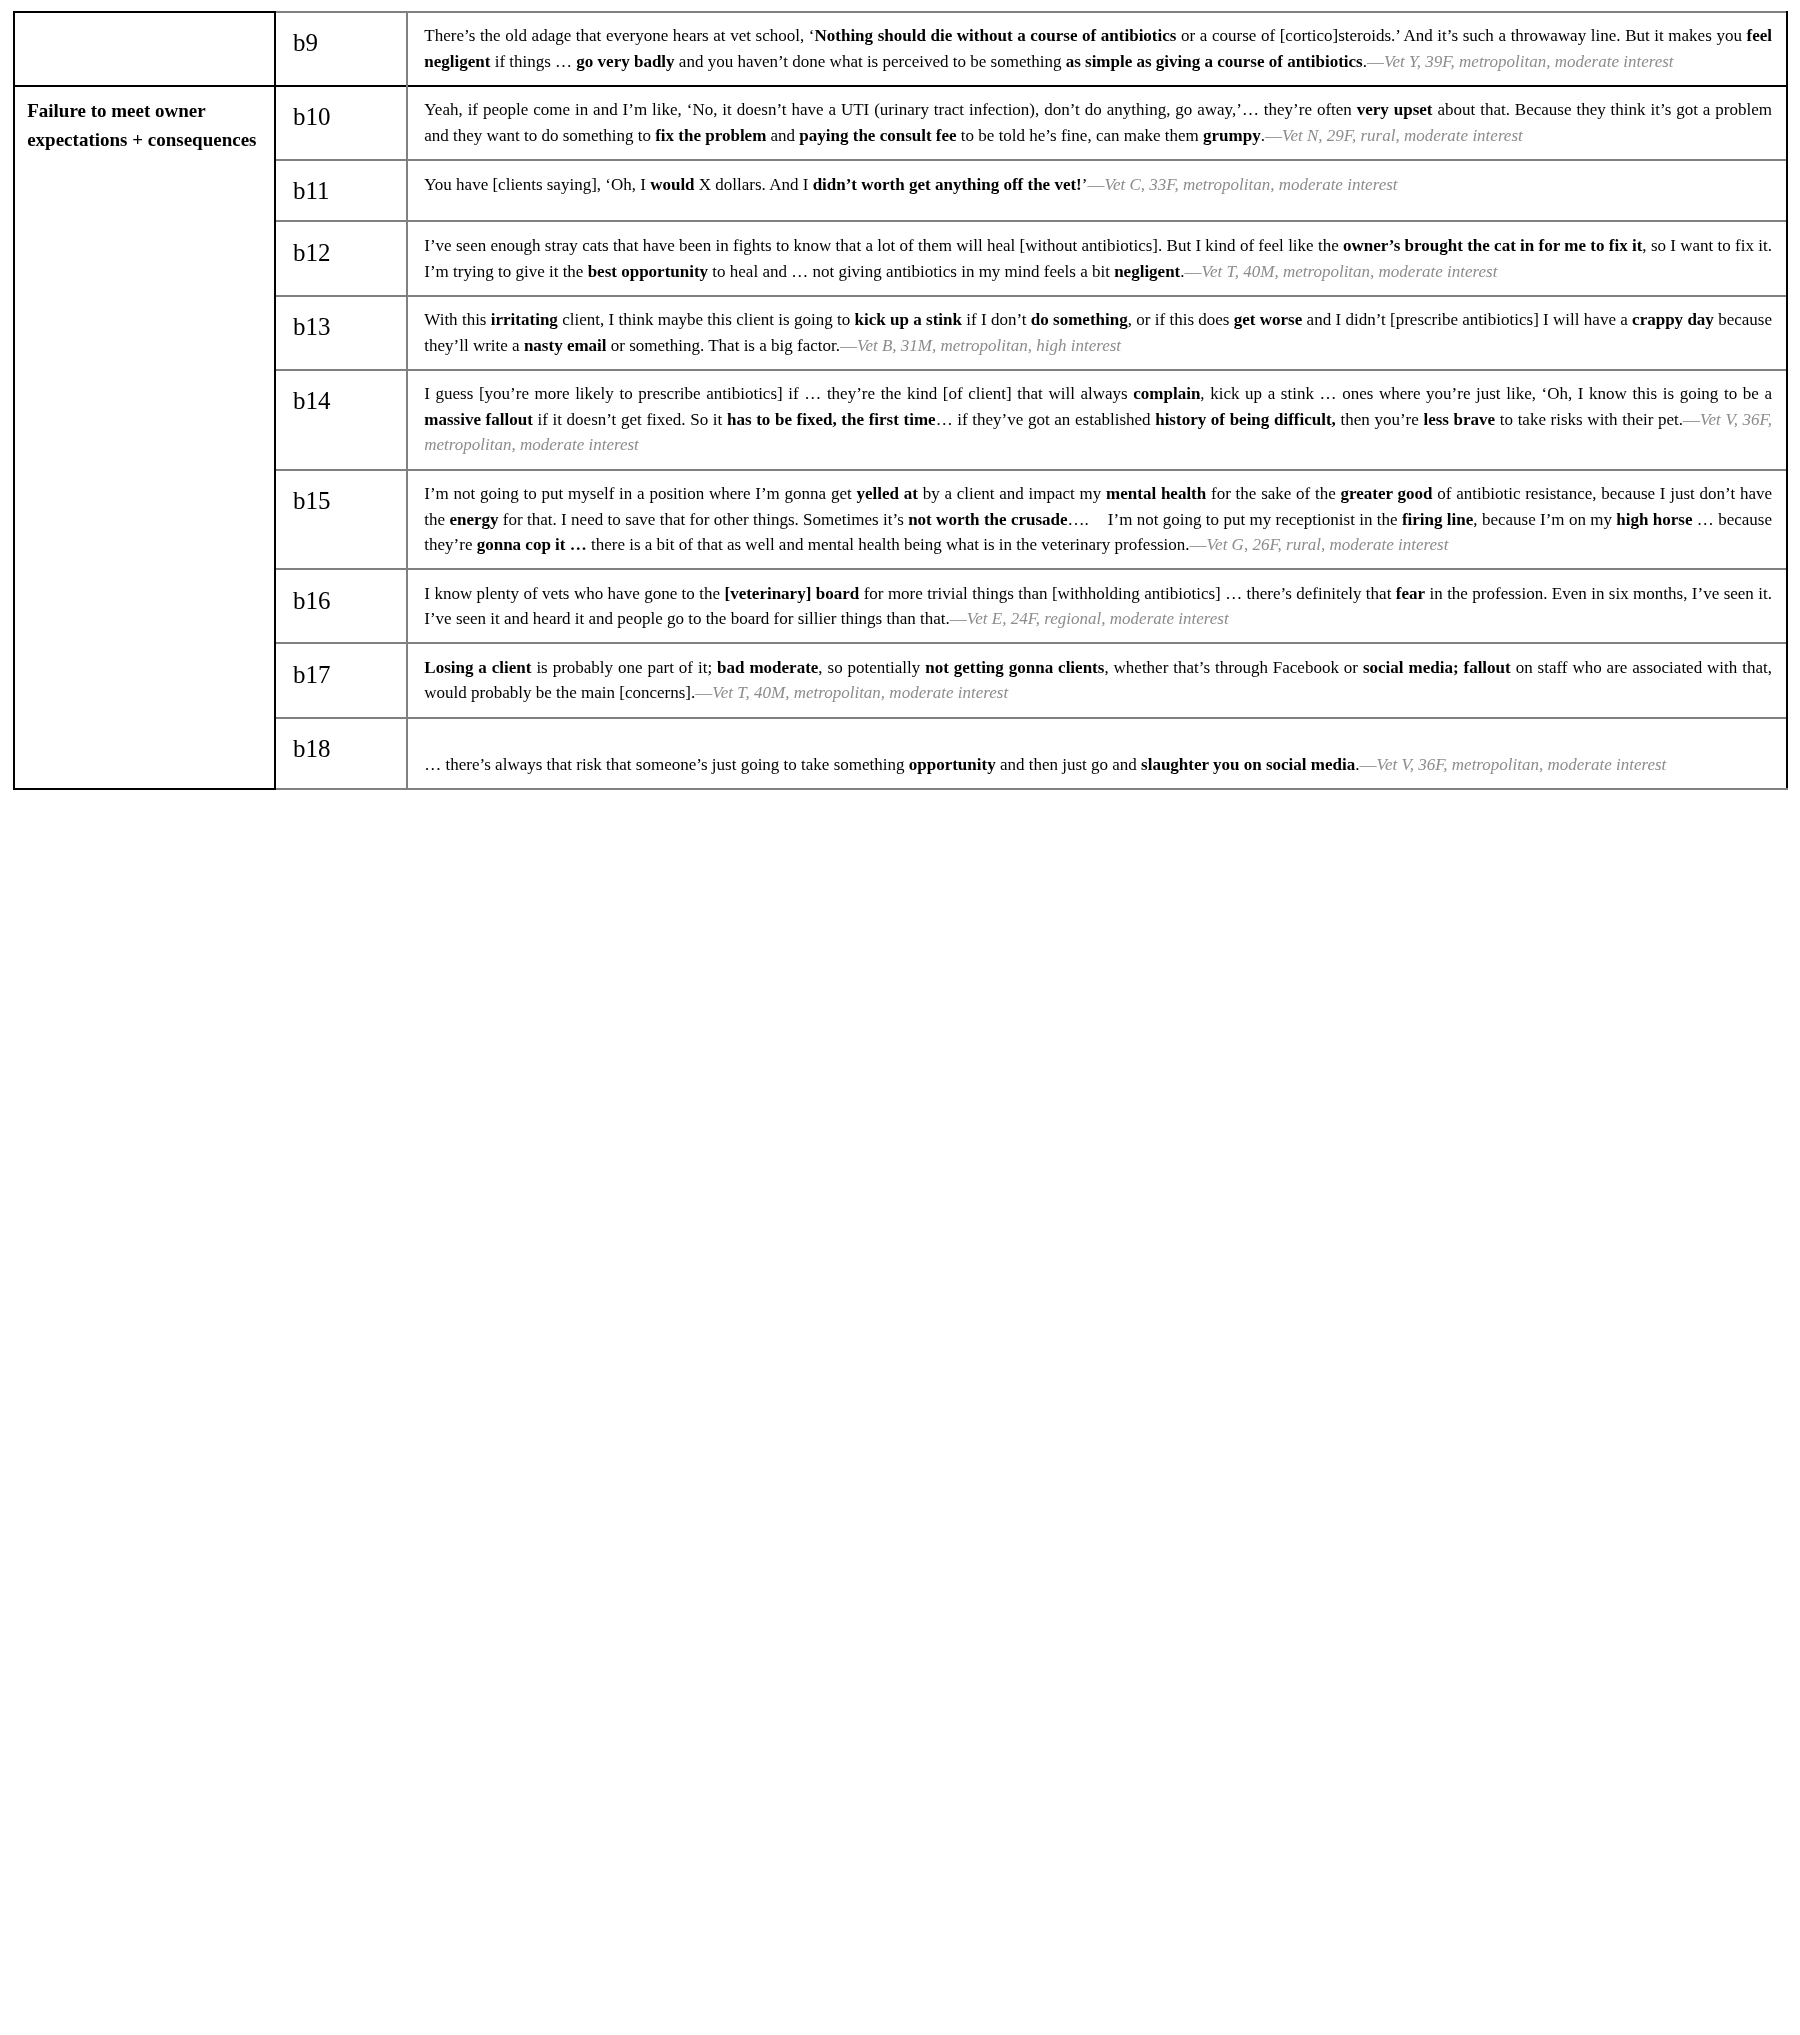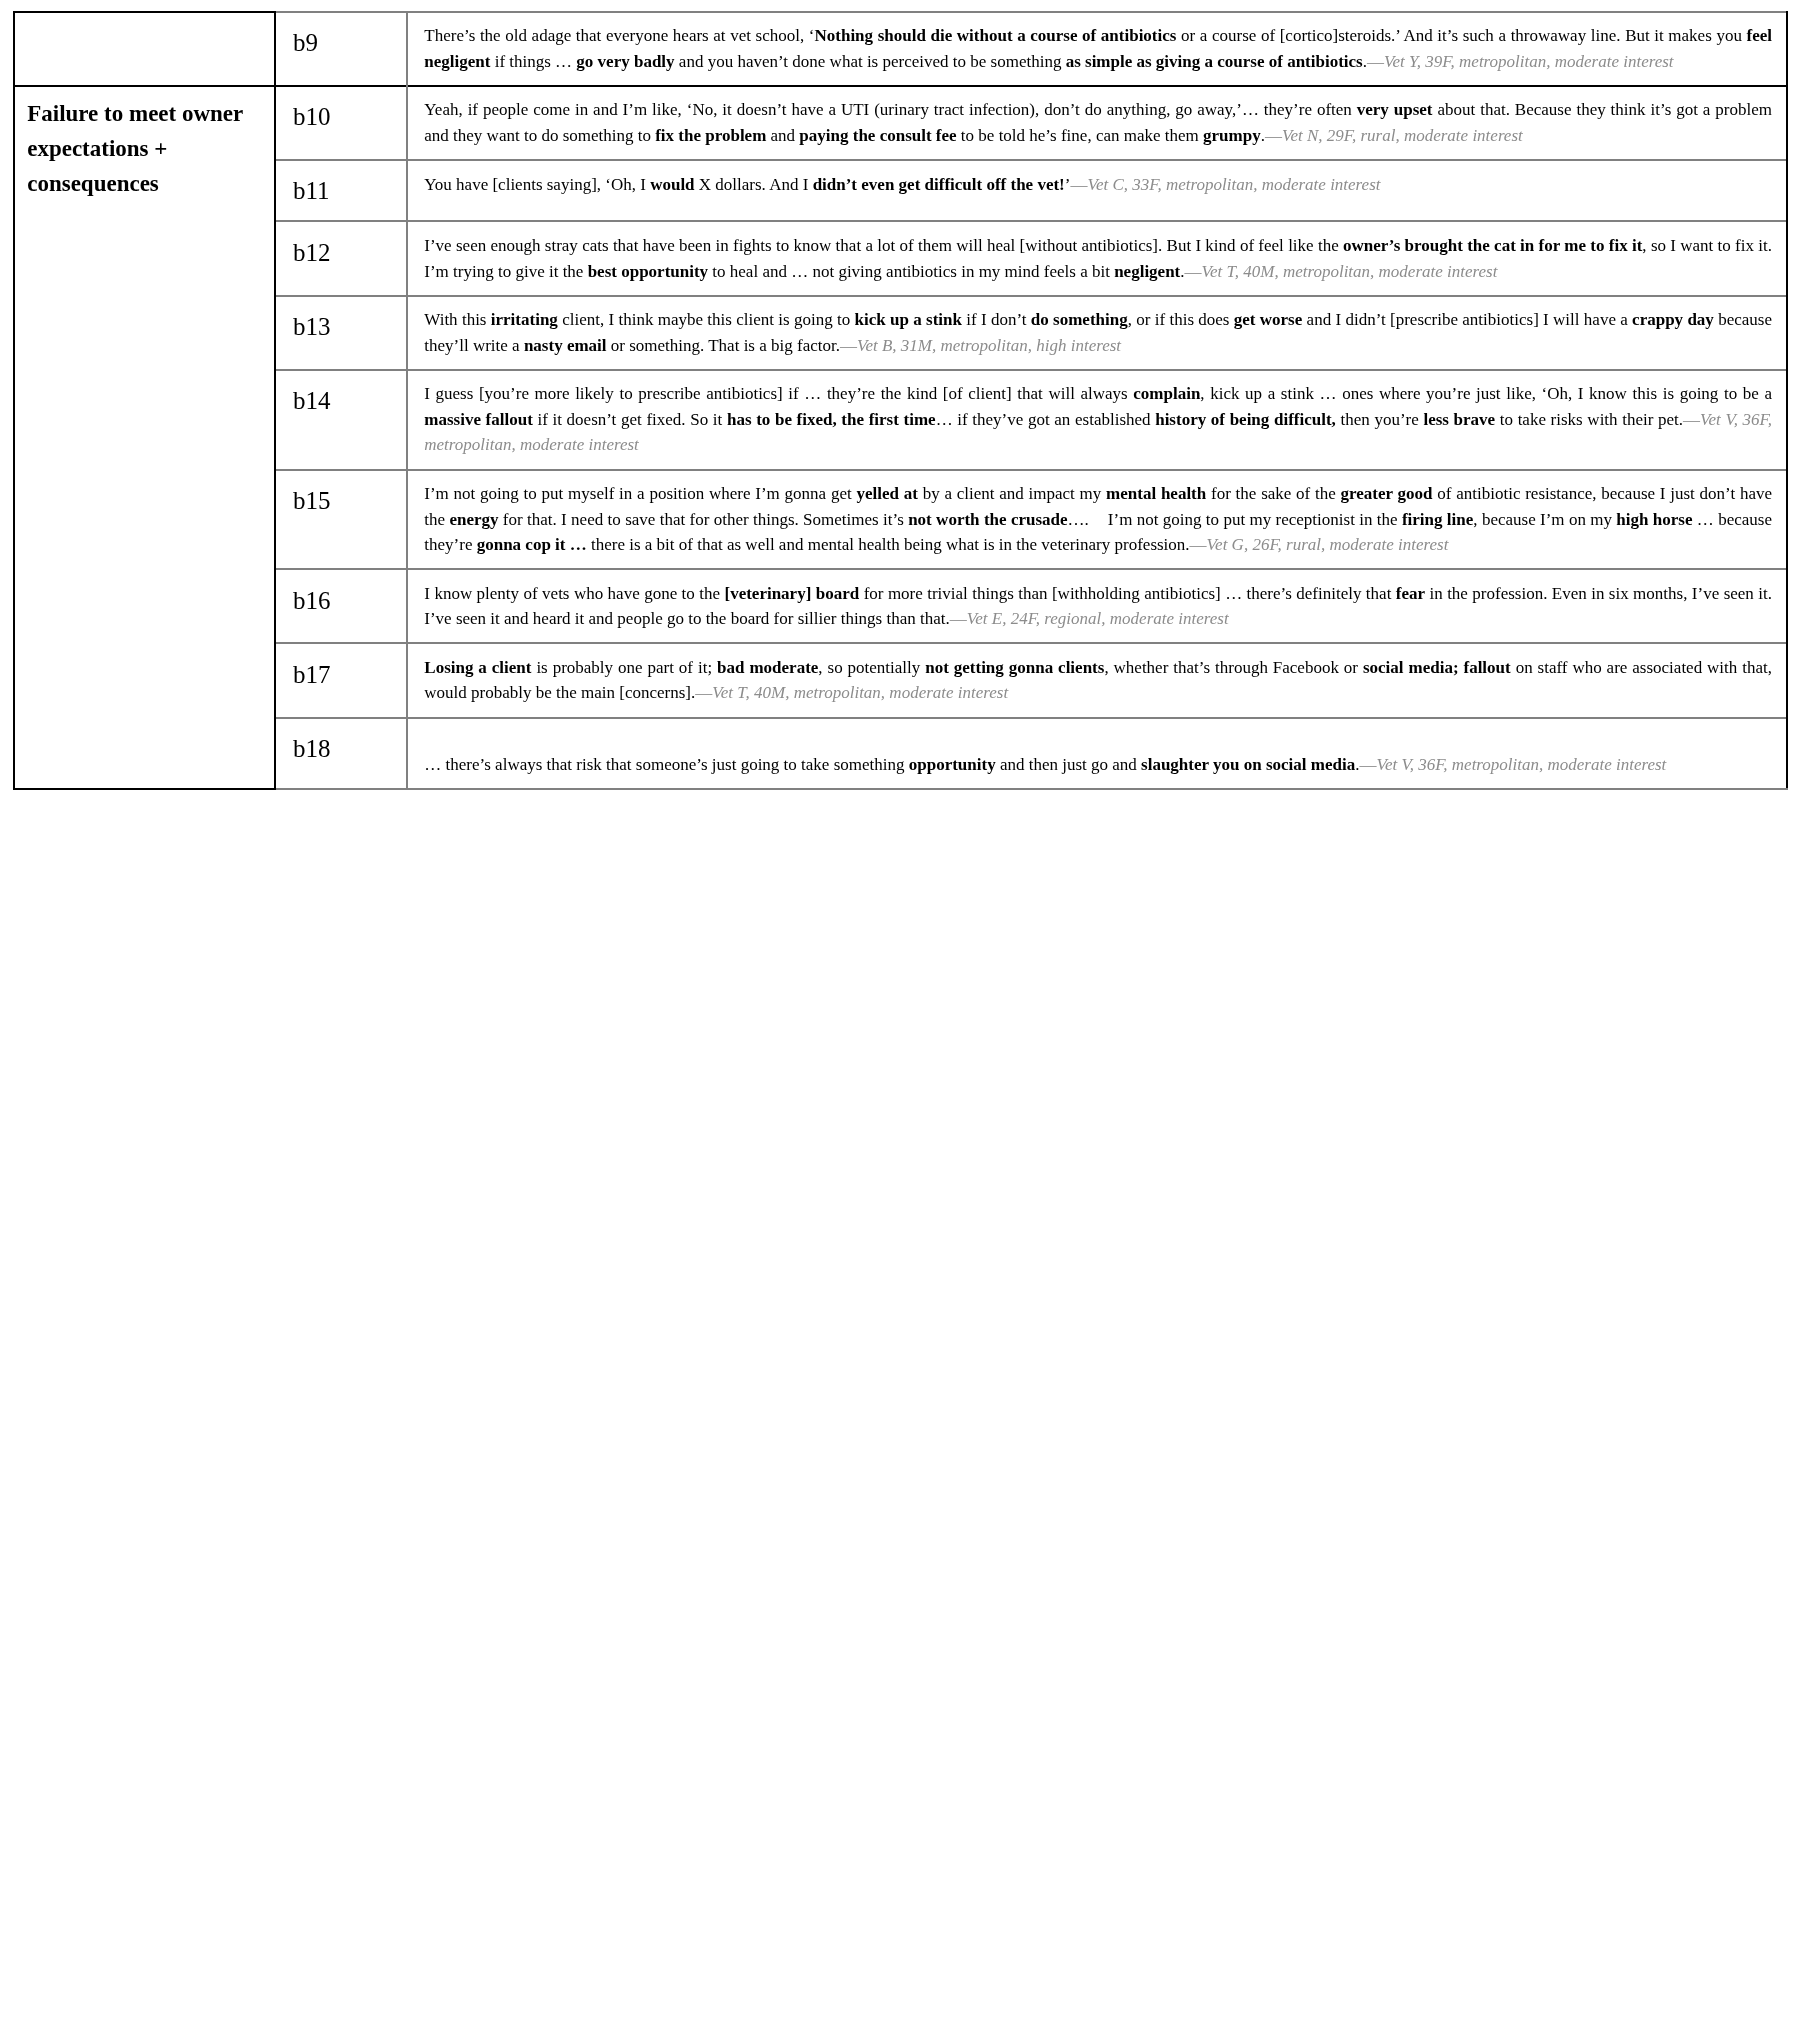--- a/index.html
+++ b/index.html
@@ -40,21 +40,21 @@
   
   .bd-left-black  { border-left: 2.4px solid #000000; }
   .bd-right-black { border-right: 2.4px solid #000000; }
   .bd-top-black   { border-top: 2.4px solid #000000; }
   .bd-bot-black   { border-bottom: 2.4px solid #000000; }
   .bd-right-gray  { border-right: 2px solid #808080; }
   .bd-top-gray    { border-top: 2px solid #808080; }
   .bd-bot-gray    { border-bottom: 2px solid #808080; }
 
   .cell-theme {
-    font-size: 23px;
+    font-size: 19px;
     line-height: 1.52;
     font-weight: bold;
     padding: 10.6px 10.6px 10.6px 12.2px;
   }
   .cell-code {
     font-size: 25px;
     line-height: 1.5;
     padding: 11.4px 8.1px 10.6px 17px;
   }
   .cell-quote {
@@ -101,21 +101,21 @@
         </td>
         <td class="cell-code bd-right-gray bd-top-black">b10</td>
         <td class="cell-quote bd-right-black bd-top-black">
           <span>Yeah, if people come in and I’m like, ‘No, it doesn’t have a UTI (urinary tract infection), don’t do anything, go away,’… they’re often <b>very upset</b> about that. Because they think it’s got a problem and they want to do something to <b>fix the problem</b> and <b>paying the consult fee</b> to be told he’s fine, can make them <b>grumpy</b>.</span><span class="dash">—</span><span class="attrib">Vet N, 29F, rural, moderate interest</span>
         </td>
       </tr>
 
       <tr>
         <td class="cell-code bd-right-gray bd-top-gray">b11</td>
         <td class="cell-quote bd-right-black bd-top-gray">
-          <span>You have [clients saying], ‘Oh, I <b>would</b> X dollars. And I <b>didn’t even get difficult off the vet!</b>’</span><span class="dash">—</span><span class="attrib">Vet C, 33F, metropolitan, moderate interest</span>
+          <span>You have [clients saying], ‘Oh, I <b>would</b> X dollars. And I <b>didn’t worth get anything off the vet!</b>’</span><span class="dash">—</span><span class="attrib">Vet C, 33F, metropolitan, moderate interest</span>
         </td>
       </tr>
 
       <tr>
         <td class="cell-code bd-right-gray bd-top-gray">b12</td>
         <td class="cell-quote bd-right-black bd-top-gray">
           <span>I’ve seen enough stray cats that have been in fights to know that a lot of them will heal [without antibiotics]. But I kind of feel like the <b>owner’s brought the cat in for me to fix it</b>, so I want to fix it. I’m trying to give it the <b>best opportunity</b> to heal and … not giving antibiotics in my mind feels a bit <b>negligent</b>.</span><span class="dash">—</span><span class="attrib">Vet T, 40M, metropolitan, moderate interest</span>
         </td>
       </tr>
 

